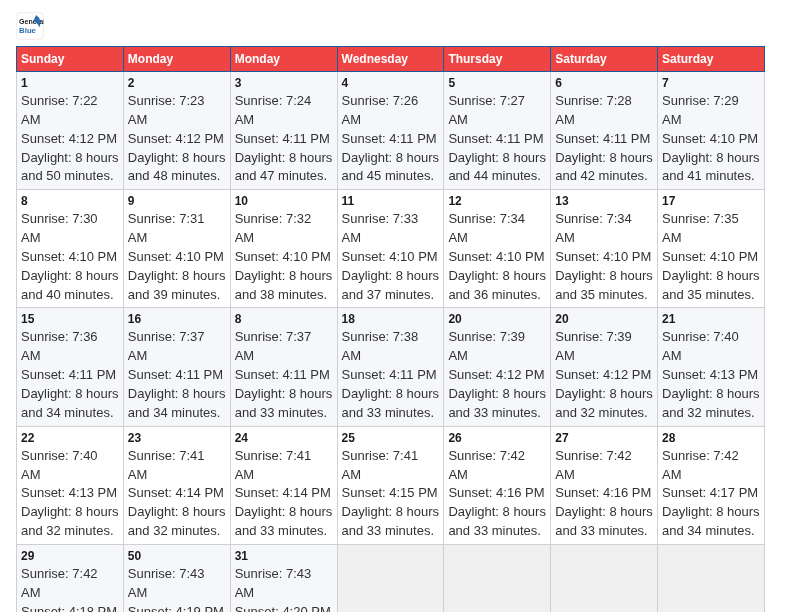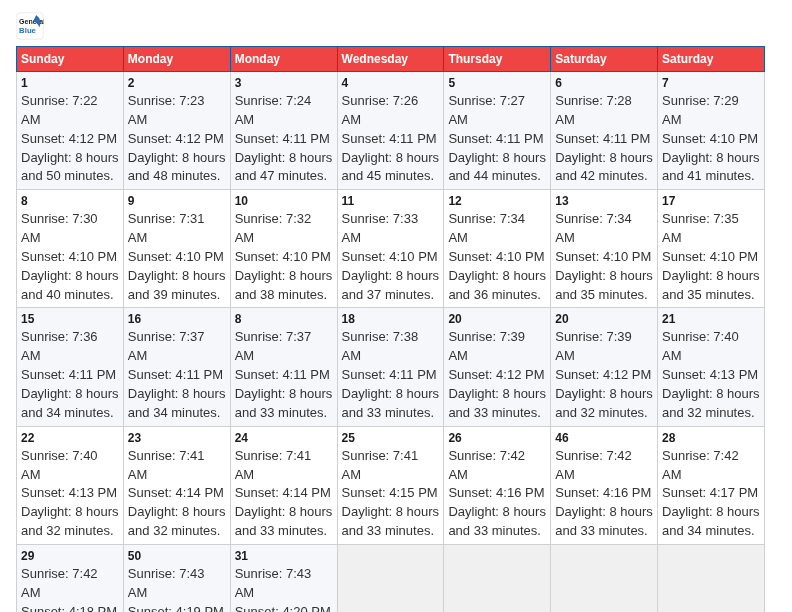--- a/index.html
+++ b/index.html
@@ -225,21 +225,21 @@
           </td>
           <td>
             <span class="day-num">25</span>
             <div class="day-info">Sunrise: 7:41 AM<br>Sunset: 4:15 PM<br>Daylight: 8 hours and 33 minutes.</div>
           </td>
           <td>
             <span class="day-num">26</span>
             <div class="day-info">Sunrise: 7:42 AM<br>Sunset: 4:16 PM<br>Daylight: 8 hours and 33 minutes.</div>
           </td>
           <td>
-            <span class="day-num">46</span>
+            <span class="day-num">27</span>
             <div class="day-info">Sunrise: 7:42 AM<br>Sunset: 4:16 PM<br>Daylight: 8 hours and 33 minutes.</div>
           </td>
           <td>
             <span class="day-num">28</span>
             <div class="day-info">Sunrise: 7:42 AM<br>Sunset: 4:17 PM<br>Daylight: 8 hours and 34 minutes.</div>
           </td>
         </tr>
         <tr>
           <td>
             <span class="day-num">29</span>

